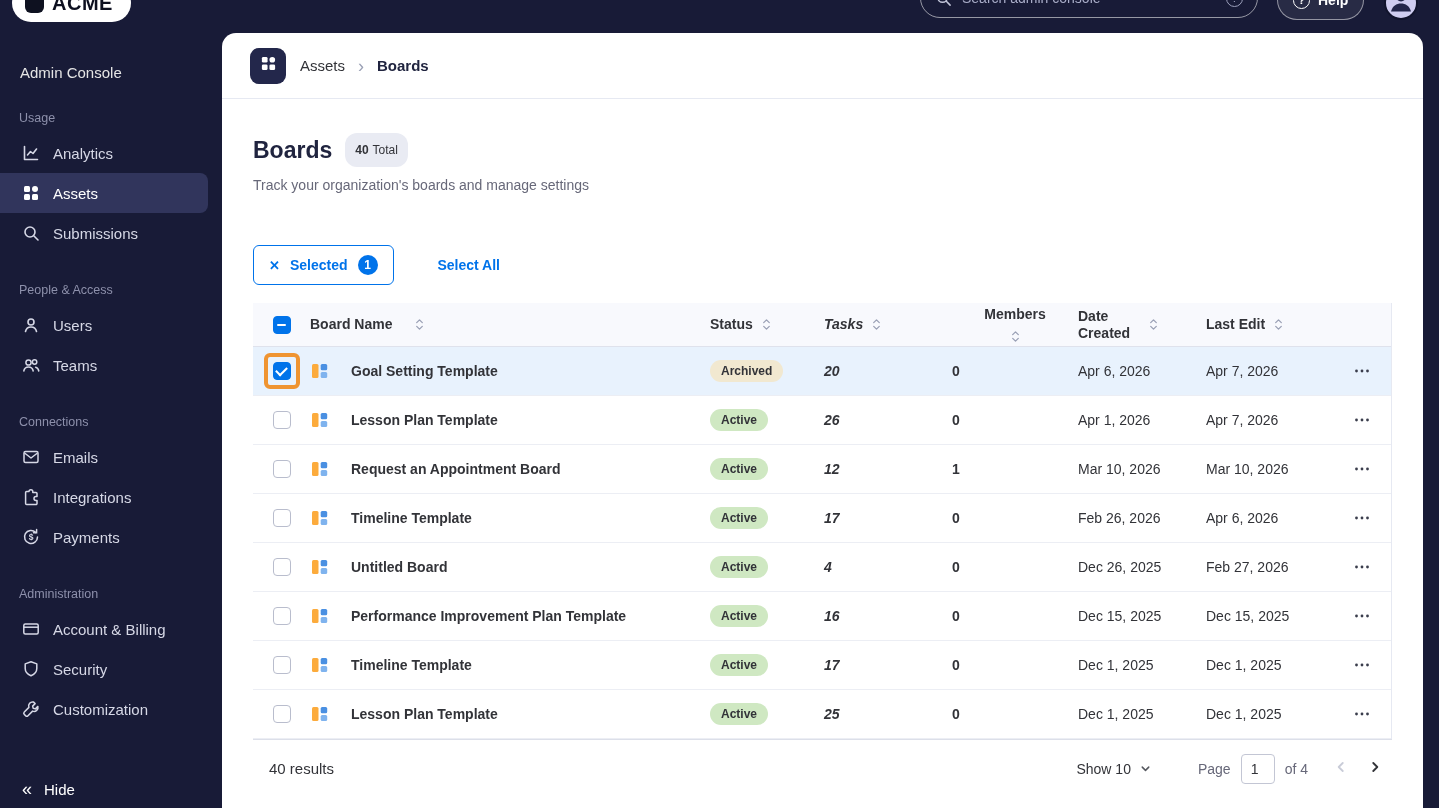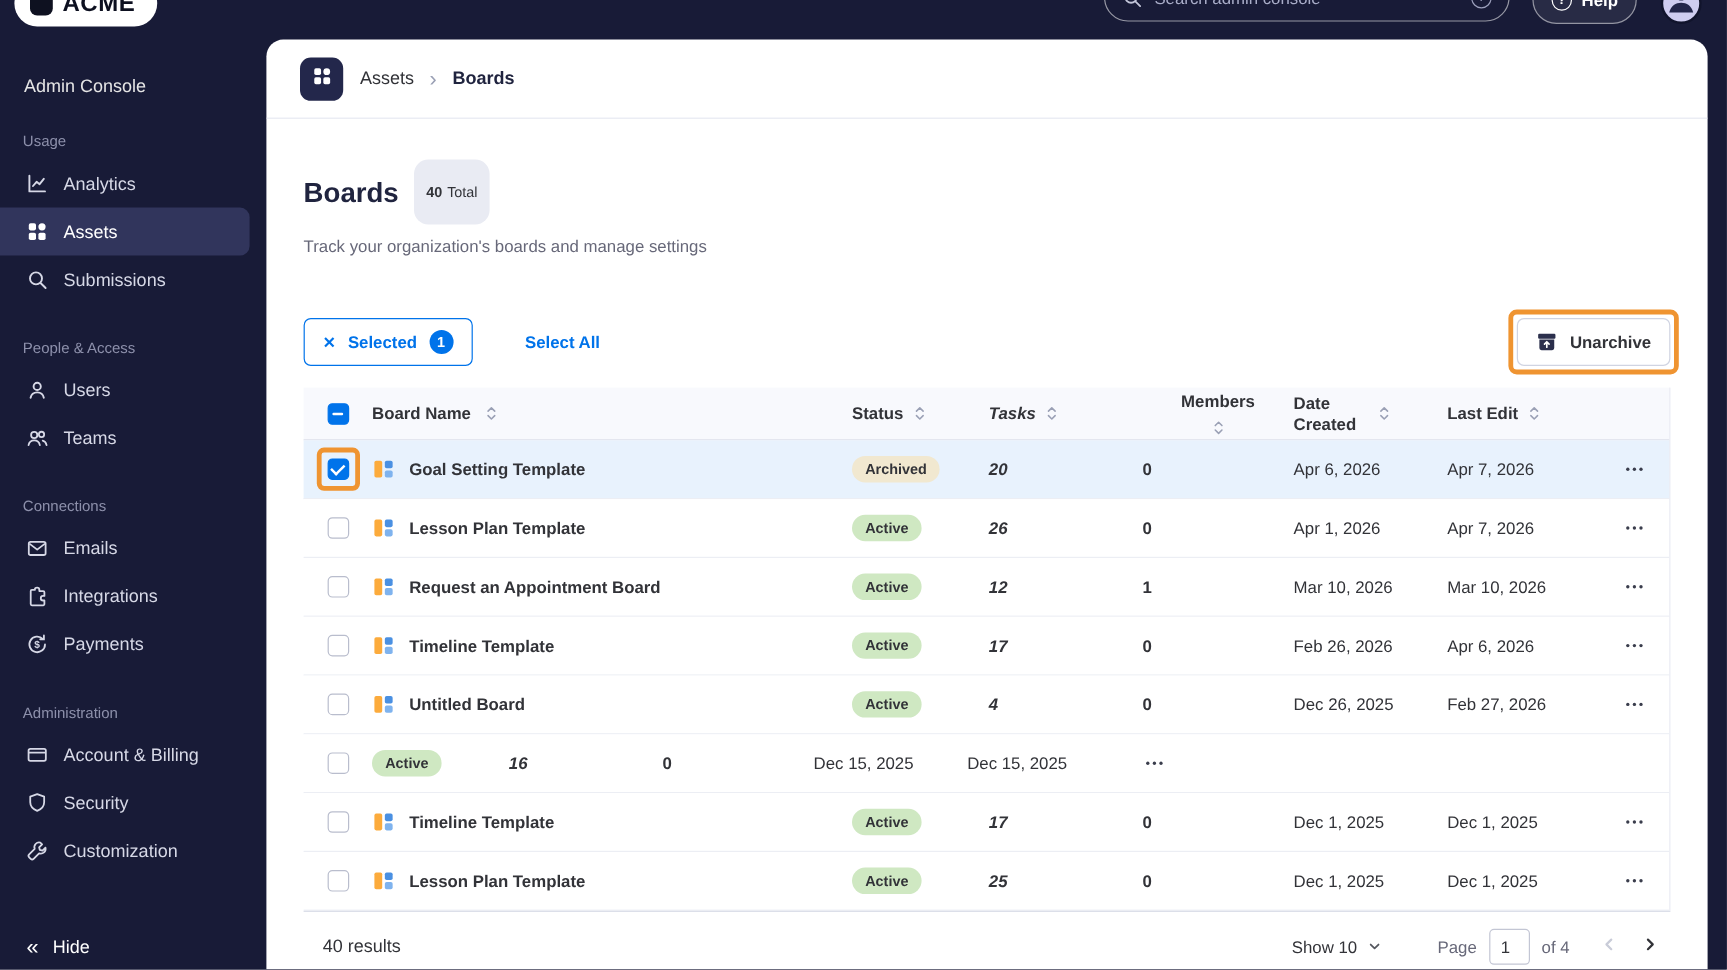--- a/index.html
+++ b/index.html
@@ -48,21 +48,21 @@
   .app-icon { width:36px; height:36px; border-radius:9px; background:#23274b; color:#fff; display:flex;
               align-items:center; justify-content:center; }
   .breadcrumb { display:flex; align-items:center; gap:13px; font-size:15px; }
   .crumb-parent { color:#323338; cursor:pointer; }
   .crumb-sep { color:#9aa0b5; font-size:18px; line-height:1; }
   .crumb-current { font-weight:bold; color:#20243f; }
 
   .content { padding:0 31px; }
   .title-row { display:flex; align-items:center; gap:13px; margin-top:34px; }
   h1 { font-size:23px; color:#20243f; }
-  .total-badge { background:#e9ebf3; border-radius:12px; padding:20px 10px; font-size:12px; color:#323338;
+  .total-badge { background:#e9ebf3; border-radius:12px; padding:10px 10px; font-size:12px; color:#323338;
                  display:inline-flex; gap:4px; }
   .subtitle { margin-top:10px; font-size:14px; color:#676879; }
 
   .toolbar { display:flex; align-items:center; margin-top:50px; height:44px; }
   .sel-btn { display:flex; align-items:center; gap:10px; height:40px; padding:0 15px; background:#fff;
              border:1px solid #0073ea; border-radius:6px; color:#0073ea; font-weight:bold; font-size:14px;
              cursor:pointer; font-family:inherit; }
   .sel-x { font-size:13px; }
   .cnt { width:20px; height:20px; border-radius:50%; background:#0073ea; color:#fff; font-size:12px;
          display:flex; align-items:center; justify-content:center; }
@@ -85,21 +85,21 @@
   .table { margin-top:16px; border-right:1px solid #e6e9f2; }
   .thead { display:flex; align-items:center; height:44px; background:#f8f9fd; border-bottom:1px solid #dfe2ec; }
   .th { display:flex; align-items:center; gap:7px; font-weight:bold; font-size:14px; color:#323338; cursor:pointer; }
   .th-label { line-height:1.15; }
   .col-created .th-label { max-width:62px; }
   .sort-ic { color:#9aa0b5; display:inline-flex; }
   .tr { display:flex; align-items:center; height:49px; border-bottom:1px solid #eceef4; background:#fff; }
   .tr.selected { background:#e8f2fd; }
   .td { font-size:14px; color:#323338; }
   .col-check { width:57px; display:flex; justify-content:center; }
-  .col-name { width:400px; display:flex; align-items:center; gap:11px; }
+  .col-name { width:400px; display:flex; align-items:center; gap:21px; }
   .col-status { width:114px; }
   .col-tasks { width:128px;font-style:italic; }
   .col-members { width:126px;flex-direction:column; }
   .col-created { width:128px; }
   .col-edit { width:130px; }
   .col-actions { width:52px; display:flex; justify-content:center; }
   .num { font-weight:bold; }
   .board-ic { display:inline-flex; }
   .board-nm { font-weight:bold; cursor:pointer; }
   .badge { display:inline-block; padding:4px 11px; border-radius:12px; font-size:12px; font-weight:bold; color:#323338; }
@@ -310,33 +310,20 @@
       <p class="subtitle">Track your organization's boards and manage settings</p>
 
       <div class="toolbar">
         <button class="sel-btn">
           <span class="sel-x">✕</span>
           <span>Selected</span>
           <span class="cnt">1</span>
         </button>
         <span class="select-all">Select All</span>
         <div class="spacer"></div>
-        <span class="annot-wrap">
-          <button class="unarchive-btn">
-            <span class="unarchive-ic">
-                <svg viewBox="0 0 18 18" width="18" height="18">
-                  <rect x="1.8" y="2.2" width="14.4" height="4" rx="1" fill="currentColor"></rect>
-                  <path d="M2.8 7h12.4v7a1.8 1.8 0 0 1-1.8 1.8H4.6A1.8 1.8 0 0 1 2.8 14V7z" fill="currentColor"></path>
-                  <path d="M9 13.4V9M7.1 10.7L9 8.8l1.9 1.9" stroke="#fff" stroke-width="1.4" fill="none" stroke-linecap="round" stroke-linejoin="round"></path>
-                </svg>
-              </span>
-            <span>Unarchive</span>
-          </button>
-          <span class="annot unarch"></span>
-        </span>
       </div>
 
       <div class="table">
         <div class="thead">
           <div class="th col-check">
             <span class="checkbox indet"></span>
           </div>
 
         <div class="th col-name">
               <span class="th-label">Board Name</span>
@@ -549,20 +536,30 @@
                     <circle cx="14.5" cy="9" r="1.4"></circle>
                   </svg>
                 </button>
               </div>
             </div>
             <div class="tr">
               <div class="td col-check">
                 <span class="cb-wrap">
                   <span class="checkbox"></span>
                 </span>
+              </div>
+              <div class="td col-name">
+                <span class="board-ic">
+                  <svg viewBox="0 0 20 20" width="20" height="20">
+                    <rect x="2" y="3" width="6.5" height="14" rx="1.5" fill="#fcab3c"></rect>
+                    <rect x="10.7" y="3" width="6.5" height="6.3" rx="1.5" fill="#4a90e2"></rect>
+                    <rect x="10.7" y="11" width="6.5" height="6" rx="1.5" fill="#7fb3ee"></rect>
+                  </svg>
+                </span>
+                <span class="board-nm">Performance Improvement Plan Template</span>
               </div>
               <div class="td col-status"><span class="badge active">Active</span></div>
               <div class="td col-tasks num">16</div>
               <div class="td col-members num">0</div>
               <div class="td col-created">Dec 15, 2025</div>
               <div class="td col-edit">Dec 15, 2025</div>
               <div class="td col-actions">
                 <button class="dots">
                   <svg viewBox="0 0 18 18" width="18" height="18" fill="currentColor">
                     <circle cx="3.5" cy="9" r="1.4"></circle>

